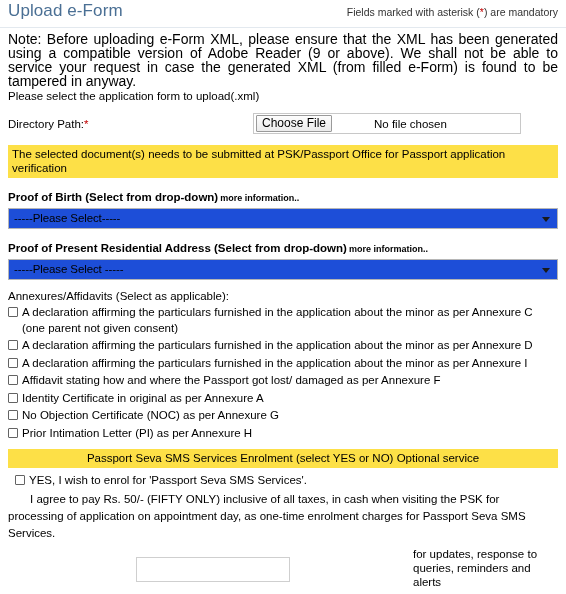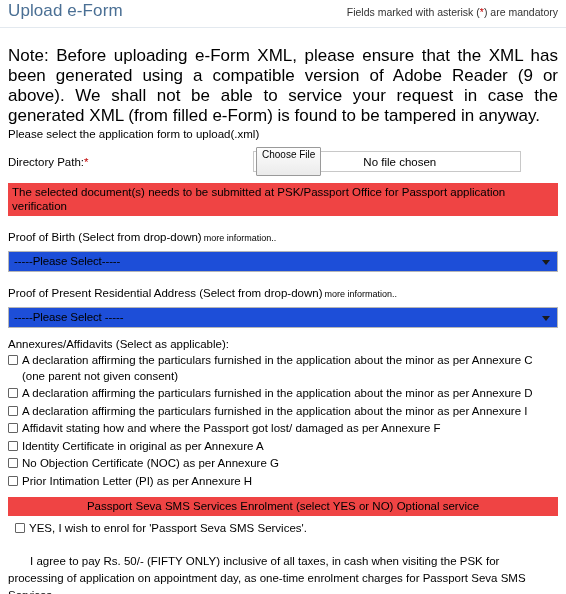--- a/index.html
+++ b/index.html
@@ -49,24 +49,24 @@
   }
   .mandatory-note .star { color: #c00000; }
 
   
   .content {
     padding: 0 8px;
     box-sizing: border-box;
   }
 
   .note-block {
-    margin-top: 18px;
+    margin-top: 4px;
     text-align: justify;
-    line-height: 20px;
-    font-size: 17px;
+    line-height: 14px;
+    font-size: 14px;
   }
   .note-line2 {
     margin-top: 1px;
     line-height: 15px;
   }
 
   
   .dir-row {
     margin-top: 9px;
     height: 24px;
@@ -89,50 +89,51 @@
     background: #ffffff;
     box-sizing: border-box;
     display: flex;
     align-items: center;
     padding-left: 2px;
   }
   .choose-file-btn {
     border: 1px solid #9a9a9a;
     background: linear-gradient(#fdfdfd, #ebebeb);
     font-family: "Liberation Sans", sans-serif;
-    font-size: 10px;
-    padding: 1px 5px 14px 5px;
+    font-size: 12px;
+    padding: 1px 5px 2px 5px;
     line-height: 12px;
     color: #000;
     border-radius: 1px;
   }
   .file-status {
     font-size: 11.5px;
     margin-left: 6px;
     color: #000;
     padding-left: 36px;
   }
 
   
   .grey-bar {
-    background: #ef4444;
+    background: #fde047;
     font-size: 11.5px;
     padding: 2px 4px 3px 4px;
     box-sizing: border-box;
     line-height: 14px;
   }
   .bar-doc { margin-top: 8px; }
   .bar-sms { margin-top: 8px; text-align: center; }
 
   
   .field-group { margin-top: 12px; }
   .field-label {
     font-size: 11.5px;
     margin-bottom: 3px;
-    line-height: 19px;
+    line-height: 14px;
+    font-weight: bold;
   }
   .field-label .small-note {
     font-size: 9px;
     margin-left: 2px;
   }
   .select-box {
     position: relative;
     width: 100%;
     height: 21px;
     border: 1px solid #b6b6b6;
@@ -197,21 +198,21 @@
     left: 7px;
     top: 2px;
     width: 10px;
     height: 10px;
     border: 1px solid #636363;
     background: #fff;
     box-sizing: border-box;
     border-radius: 1px;
   }
   .sms-agree {
-    margin-top: 17px;
+    margin-top: 3px;
     font-size: 11.5px;
     line-height: 17px;
     text-indent: 22px;
     text-align: left;
   }
 
   
   .mobile-row {
     position: relative;
     margin-top: 7px;

